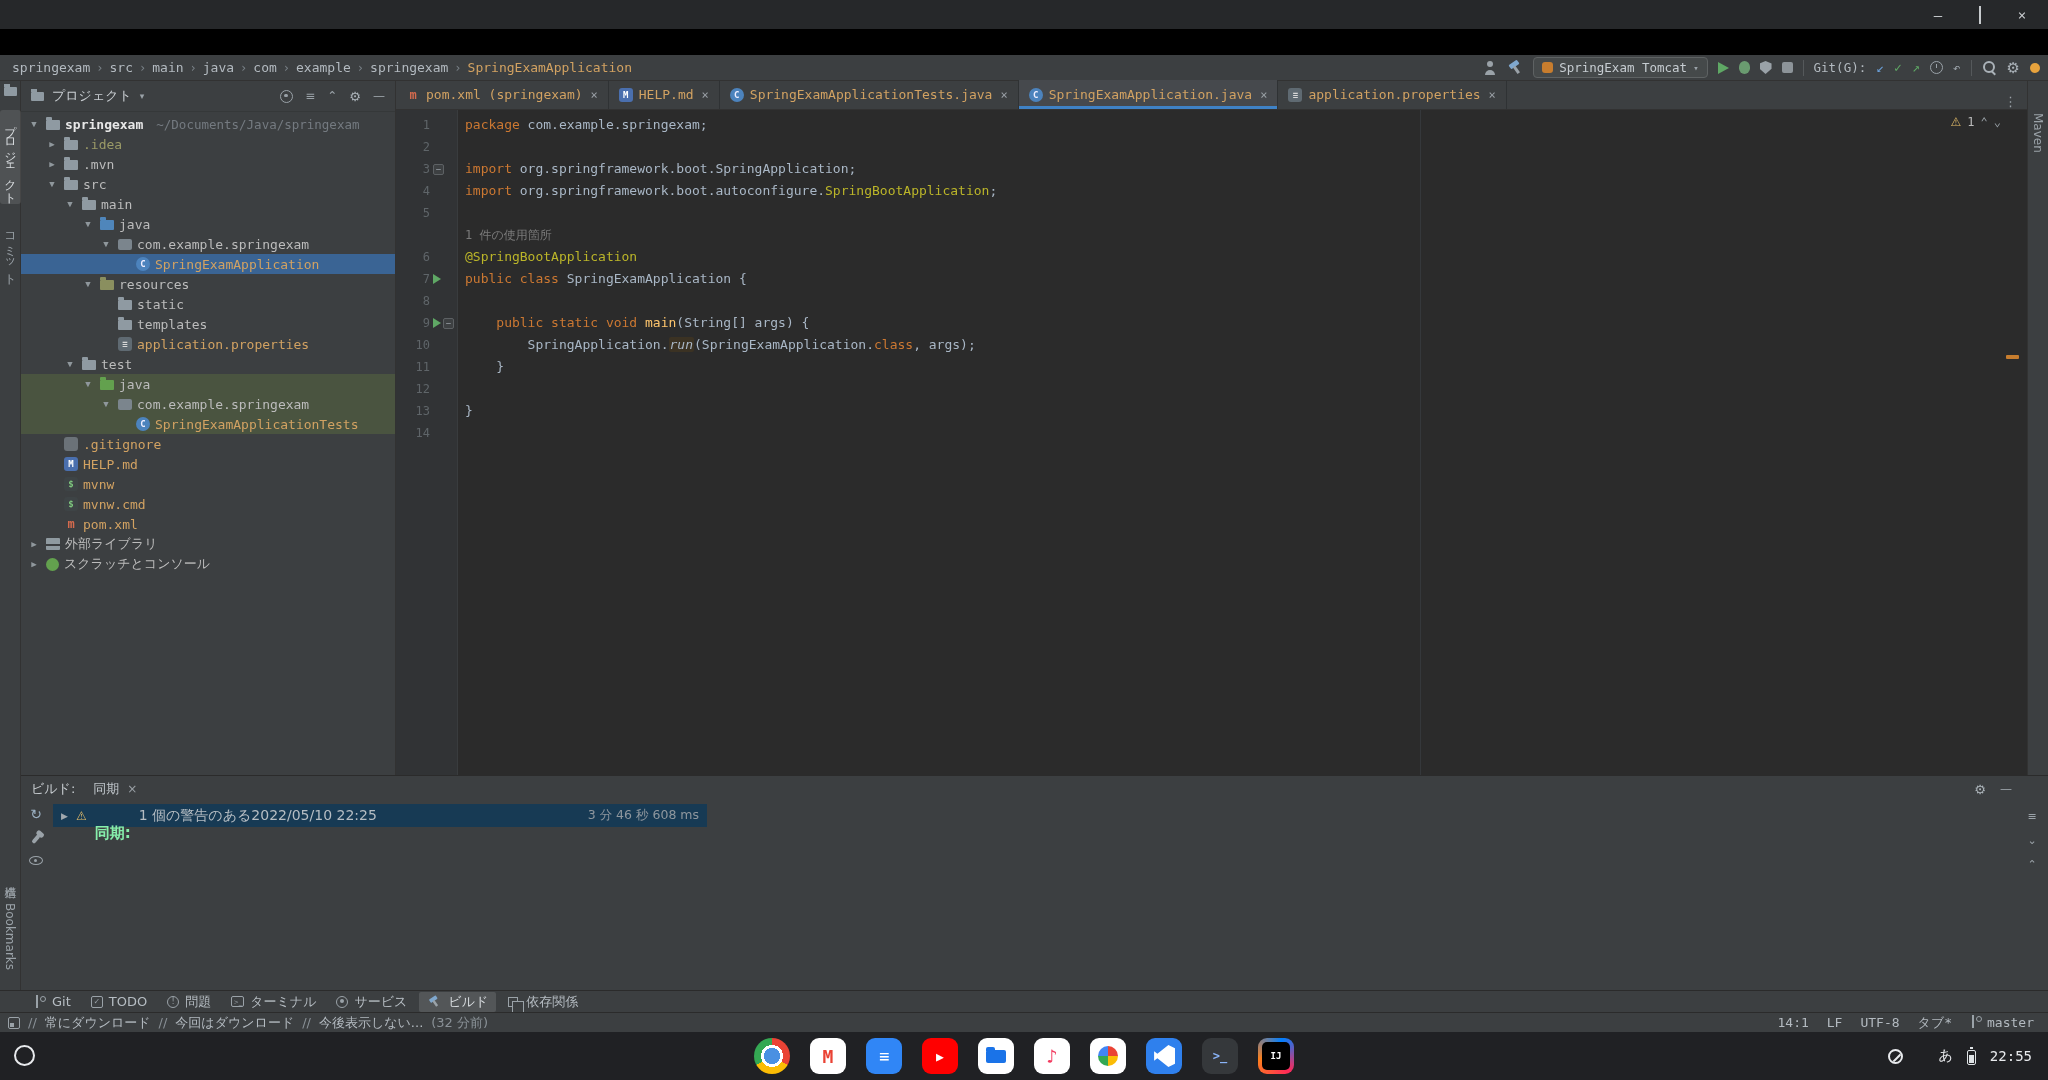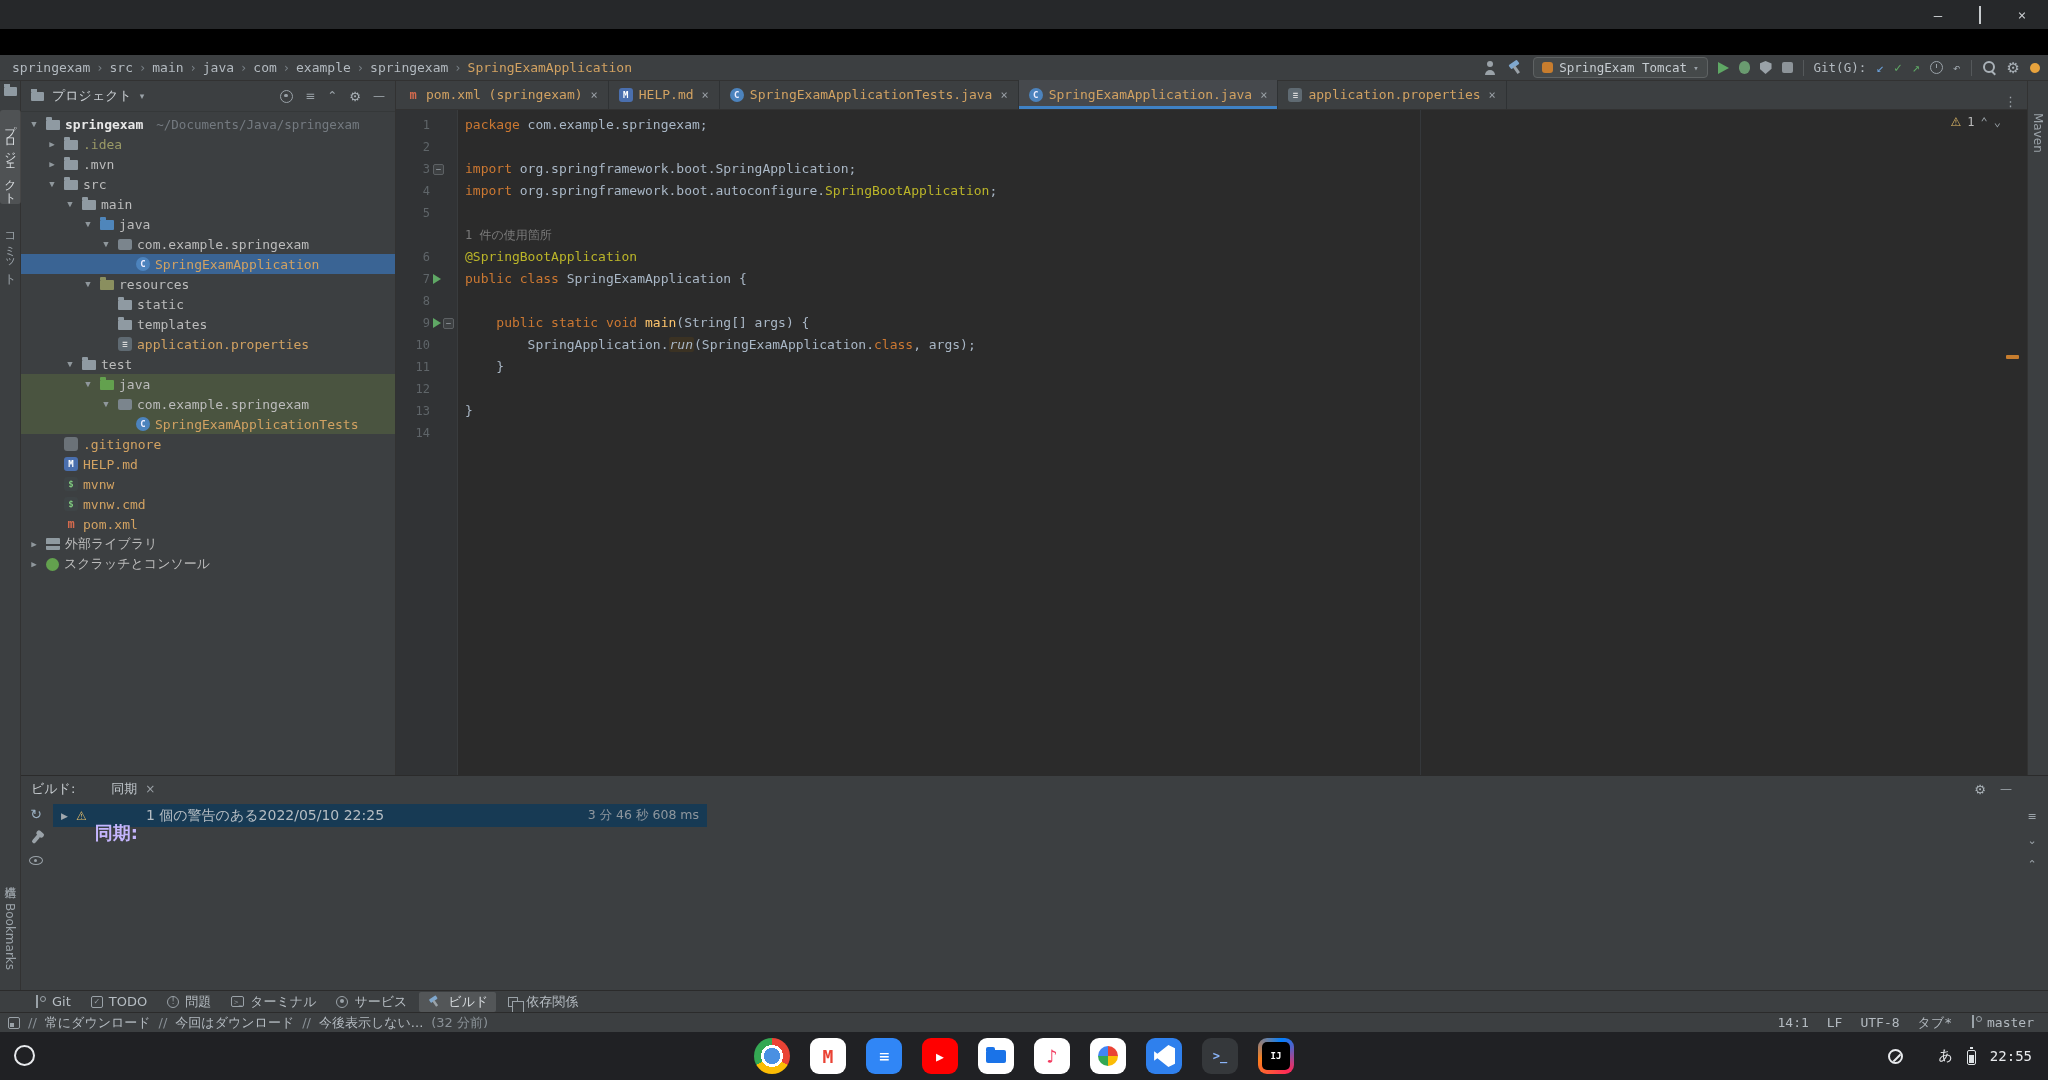--- a/index.html
+++ b/index.html
@@ -125,34 +125,34 @@
   .hintline { color:#7a7a7a; font-size:12px; }
   .margin-guide { position:absolute; left:1024px; top:0; bottom:0; width:1px; background:#35383b; }
   .inspect { position:absolute; top:5px; right:26px; display:flex; align-items:center; gap:6px; font-size:12px; color:#bbb; }
   .warn { color:#e8bf6a; font-family:"DejaVu Sans",sans-serif; font-size:12px; }
   .stripe-mark { position:absolute; right:8px; top:245px; width:13px; height:4px; background:#c77d2e; border-radius:1px; }
 
   .rstripe { width:21px; background:#3c3f41; border-left:1px solid #323232; display:flex; flex-direction:column; align-items:center; padding-top:26px; }
 
   
   .build { height:215px; background:#3c3f41; border-top:1px solid #2b2b2b; display:flex; flex-direction:column; font-family:"DejaVu Sans",sans-serif; }
-  .build-head { height:26px; display:flex; align-items:center; gap:36px; padding:0 10px; position:relative; }
+  .build-head { height:26px; display:flex; align-items:center; gap:18px; padding:0 10px; position:relative; }
   .build-title { font-size:13px; color:#c9ced2; }
   .build-tab { display:flex; align-items:center; gap:6px; font-size:13px; color:#bfc5ca; }
   .build-head-right { position:absolute; right:36px; display:flex; gap:14px; align-items:center; }
   .build-body { flex:1; position:relative; }
   .build-ltools { position:absolute; left:0; top:4px; width:30px; display:flex; flex-direction:column; align-items:center; gap:12px; }
   .refresh { color:#9ab0c2; font-size:14px; }
   .pin { width:4px; height:10px; background:#9aa2a8; border-radius:2px; transform:rotate(40deg); position:relative; }
   .pin::before { content:""; position:absolute; top:-4px; left:-2px; width:8px; height:5px; background:#9aa2a8; border-radius:2px; }
   .eye { width:14px; height:9px; border:1.5px solid #9aa2a8; border-radius:50%; position:relative; }
   .eye::after { content:""; position:absolute; left:4px; top:1.5px; width:3px; height:3px; border-radius:50%; background:#9aa2a8; }
   .sync-row { margin:2px 0 0 32px; width:654px; height:23px; background:#173a54; display:flex; align-items:center; gap:8px; padding:0 8px; }
   .sync-chev { color:#a0a8ae; font-size:9px; }
-  .sync-label { font-size:18px; color:#c4b5fd; font-weight:bold;margin-top:35px; }
+  .sync-label { font-size:15px; color:#86efac; font-weight:bold;margin-top:35px; }
   .sync-msg { font-size:14px; color:#b6bdc3; }
   .sync-dur { margin-left:auto; font-size:12.5px; color:#8f979e; }
   .build-rtools { position:absolute; right:8px; top:6px; display:flex; flex-direction:column; gap:8px; align-items:center; }
   .rtool { width:16px; height:16px; display:flex; align-items:center; justify-content:center; color:#9aa2a8; font-size:11px;
            border:1px solid transparent; }
 
   
   .twbar { position:absolute; top:990px; left:0; width:2048px; height:22px; background:#3c3f41; border-top:1px solid #2b2b2b;
            display:flex; align-items:center; gap:4px; padding-left:26px; font-family:"DejaVu Sans",sans-serif; }
   .tw { display:flex; align-items:center; gap:6px; font-size:13px; color:#b6bdc3; padding:1px 8px; border-radius:2px; }

